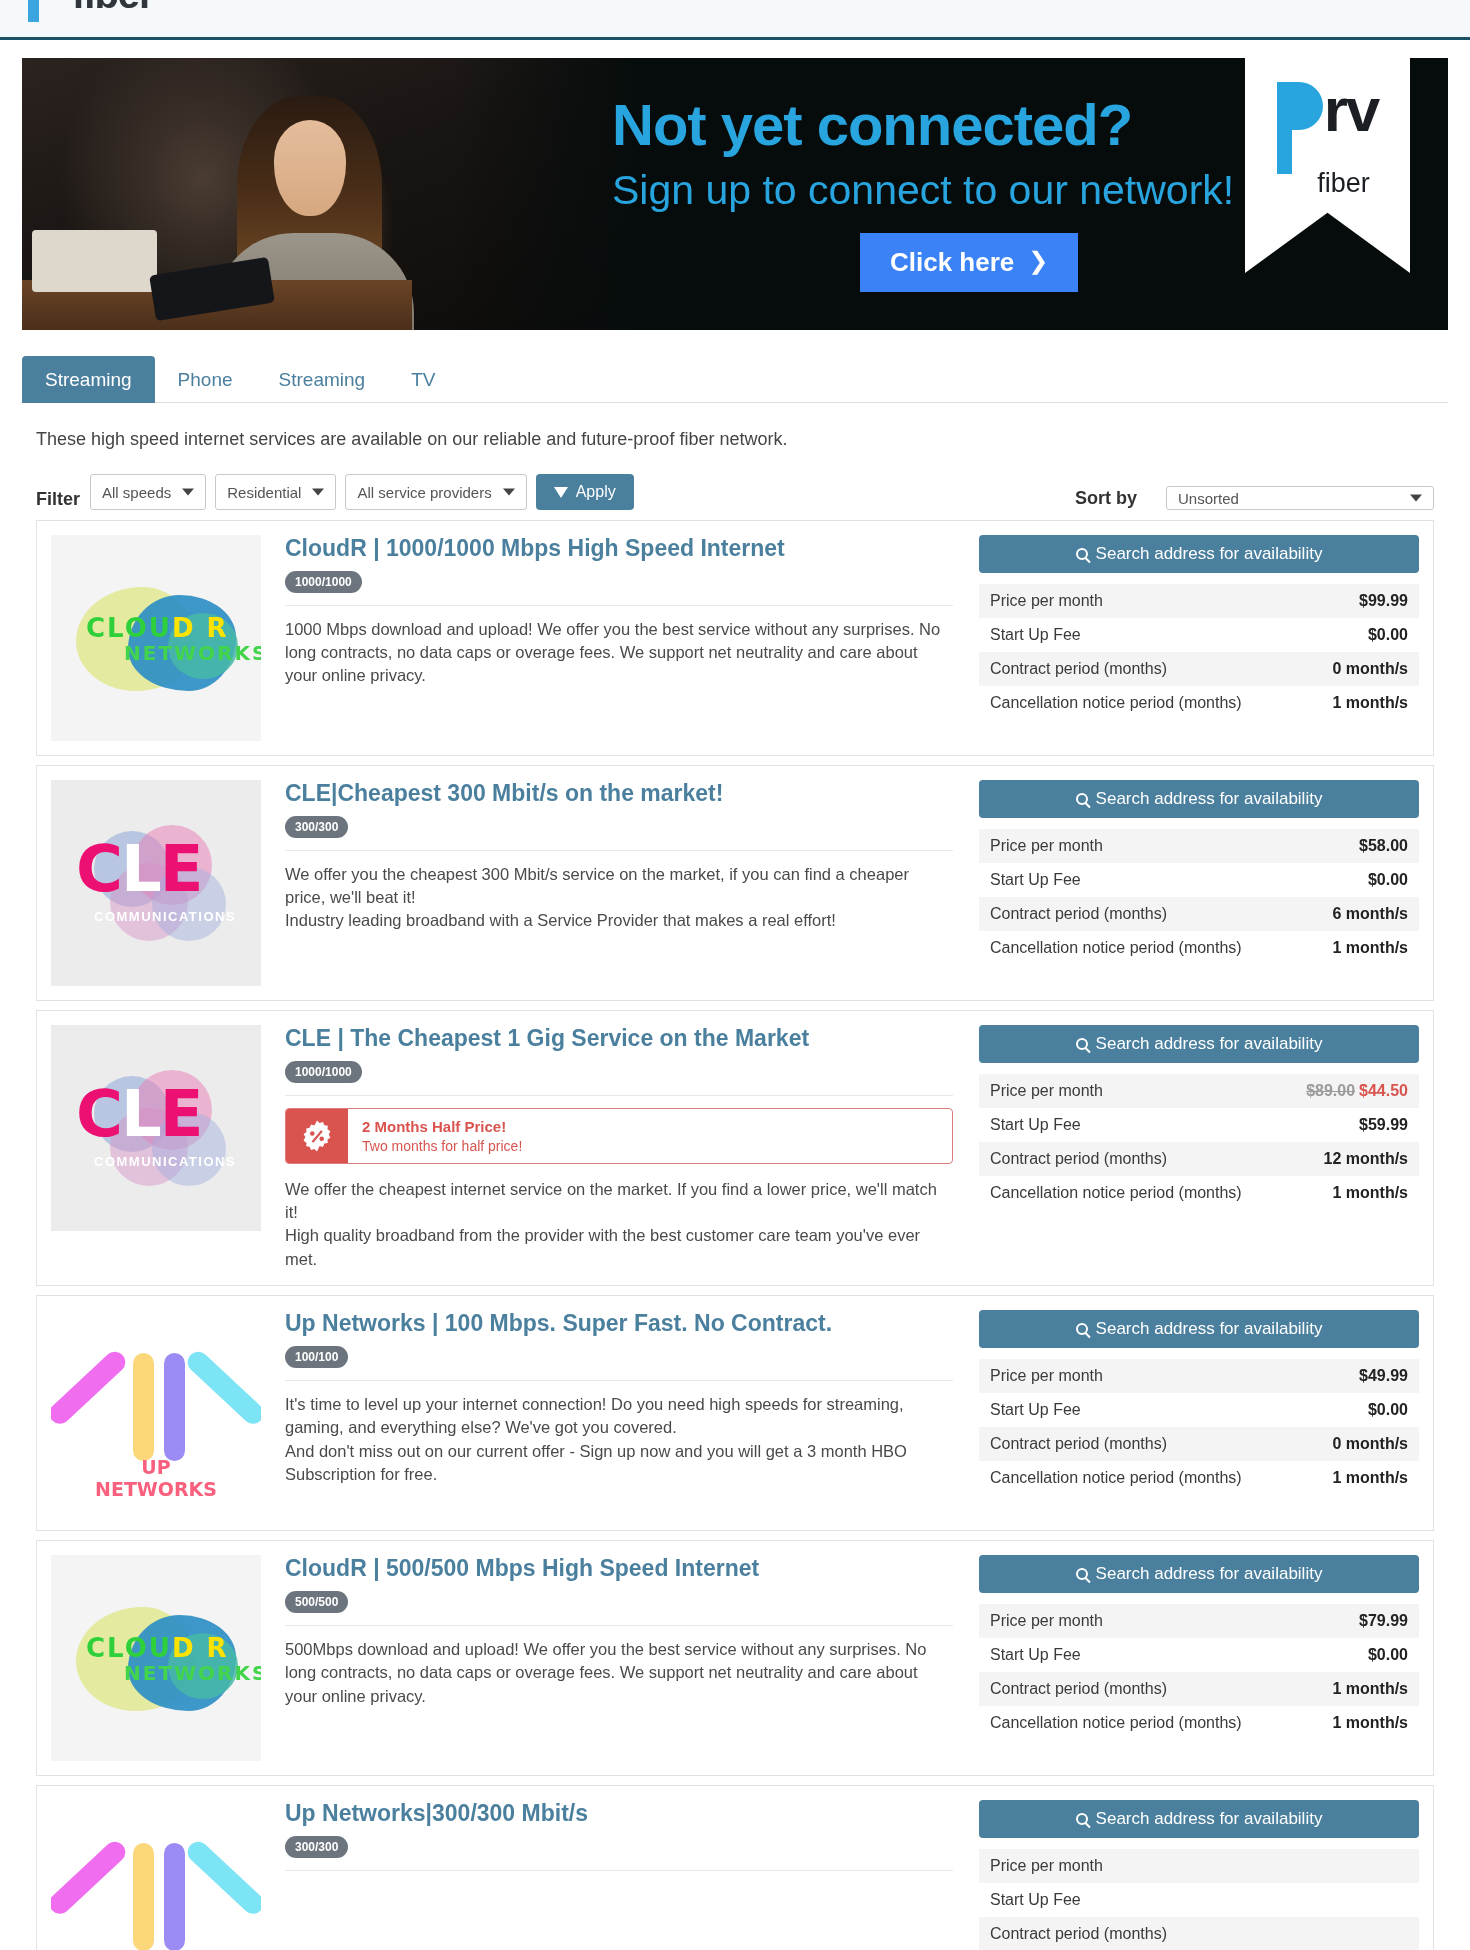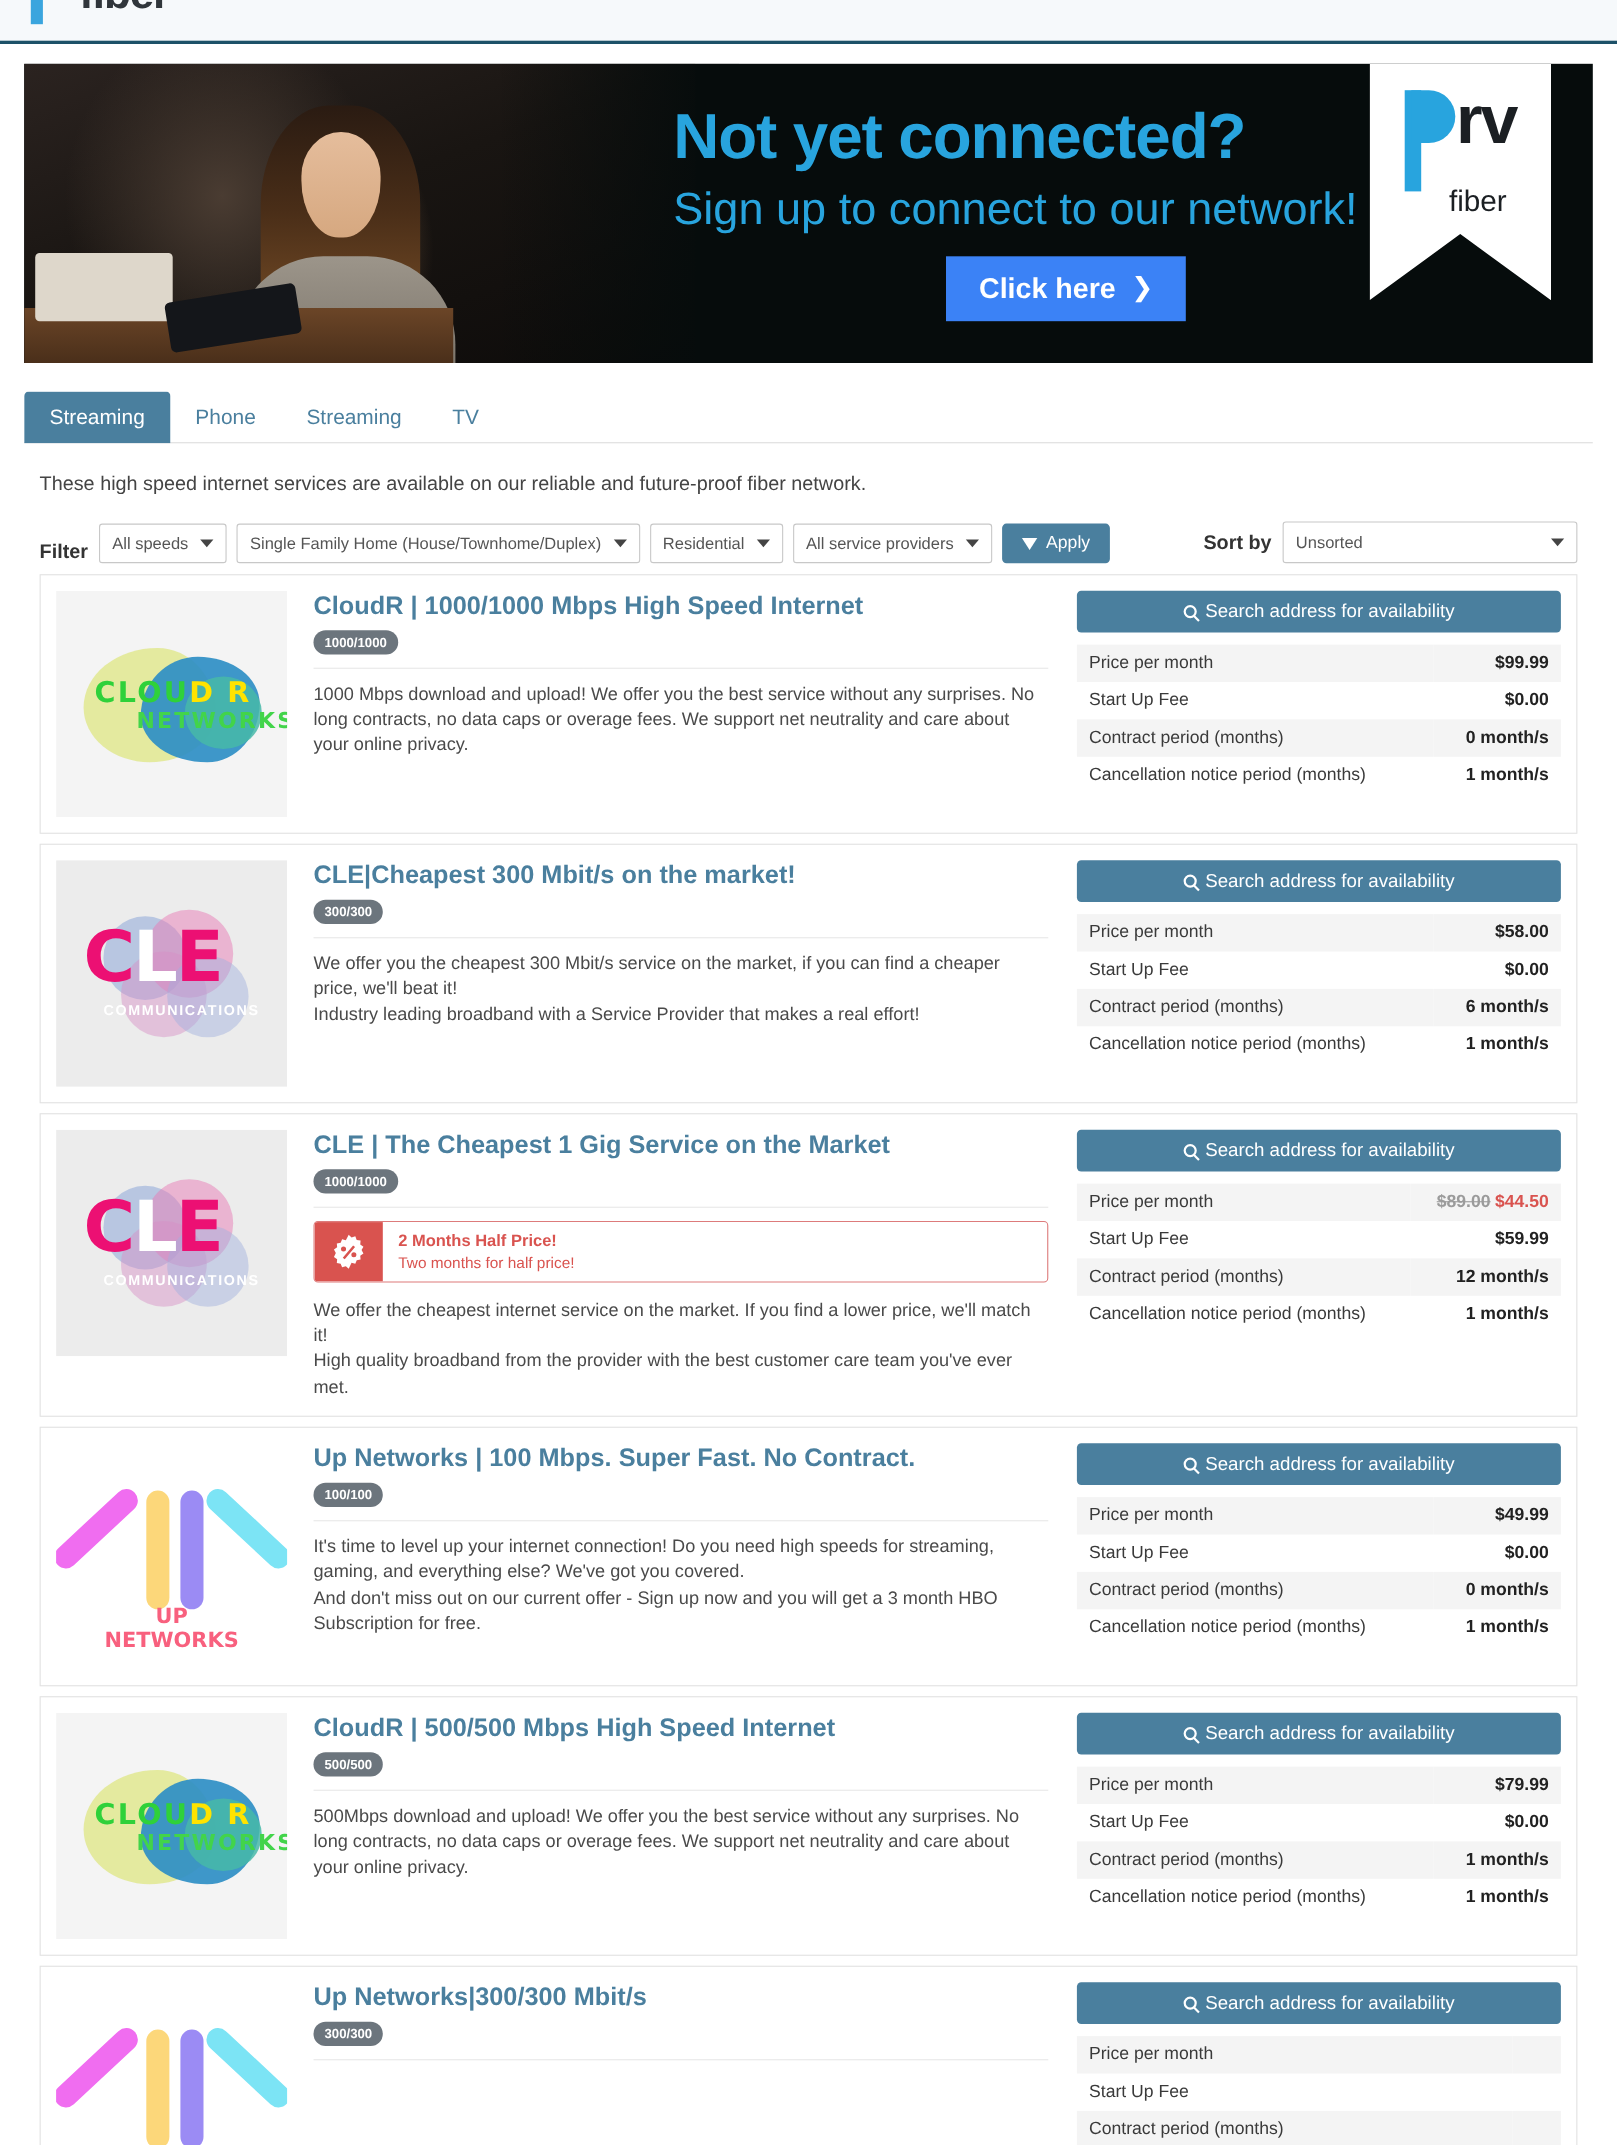--- a/index.html
+++ b/index.html
@@ -158,21 +158,21 @@
   .apply-btn {
     height:36px; background:#4a7f9e; color:#fff; border:0; border-radius:4px;
     font-size:16px; padding:0 18px; display:flex; align-items:center; gap:8px;
     cursor:pointer; font-family:inherit;
   }
   .funnel {
     width:0; height:0; border-left:7px solid transparent; border-right:7px solid transparent;
     border-top:11px solid #ffffff;
   }
   .sortwrap { margin-left:auto; display:flex; align-items:center; }
-  .sortwrap .sel { width:268px; height:38px; margin-right:0; }
+  .sortwrap .sel { width:268px; height:24px; margin-right:0;margin-left:19px; }
 
   
   .card {
     display:flex; border:1px solid #e2e2e2; background:#fff;
     margin:0 14px 9px 14px; padding:14px;
   }
   .card-logo {
     width:210px; min-width:210px; height:206px;
     display:flex; align-items:center; justify-content:center;
     margin-right:24px; overflow:hidden;
@@ -342,24 +342,20 @@
   <div class="intro">These high speed internet services are available on our reliable and future-proof fiber network.</div>
 
   <div class="filterbar">
     <div class="filter-label">Filter</div>
 
     <div class="sel">
       <span>All speeds</span>
       <span class="caret"></span>
     </div>
 
-    <div class="sel">
-      <span>Single Family Home (House/Townhome/Duplex)</span>
-      <span class="caret"></span>
-    </div>
 
     <div class="sel">
       <span>Residential</span>
       <span class="caret"></span>
     </div>
 
     <div class="sel">
       <span>All service providers</span>
       <span class="caret"></span>
     </div>

